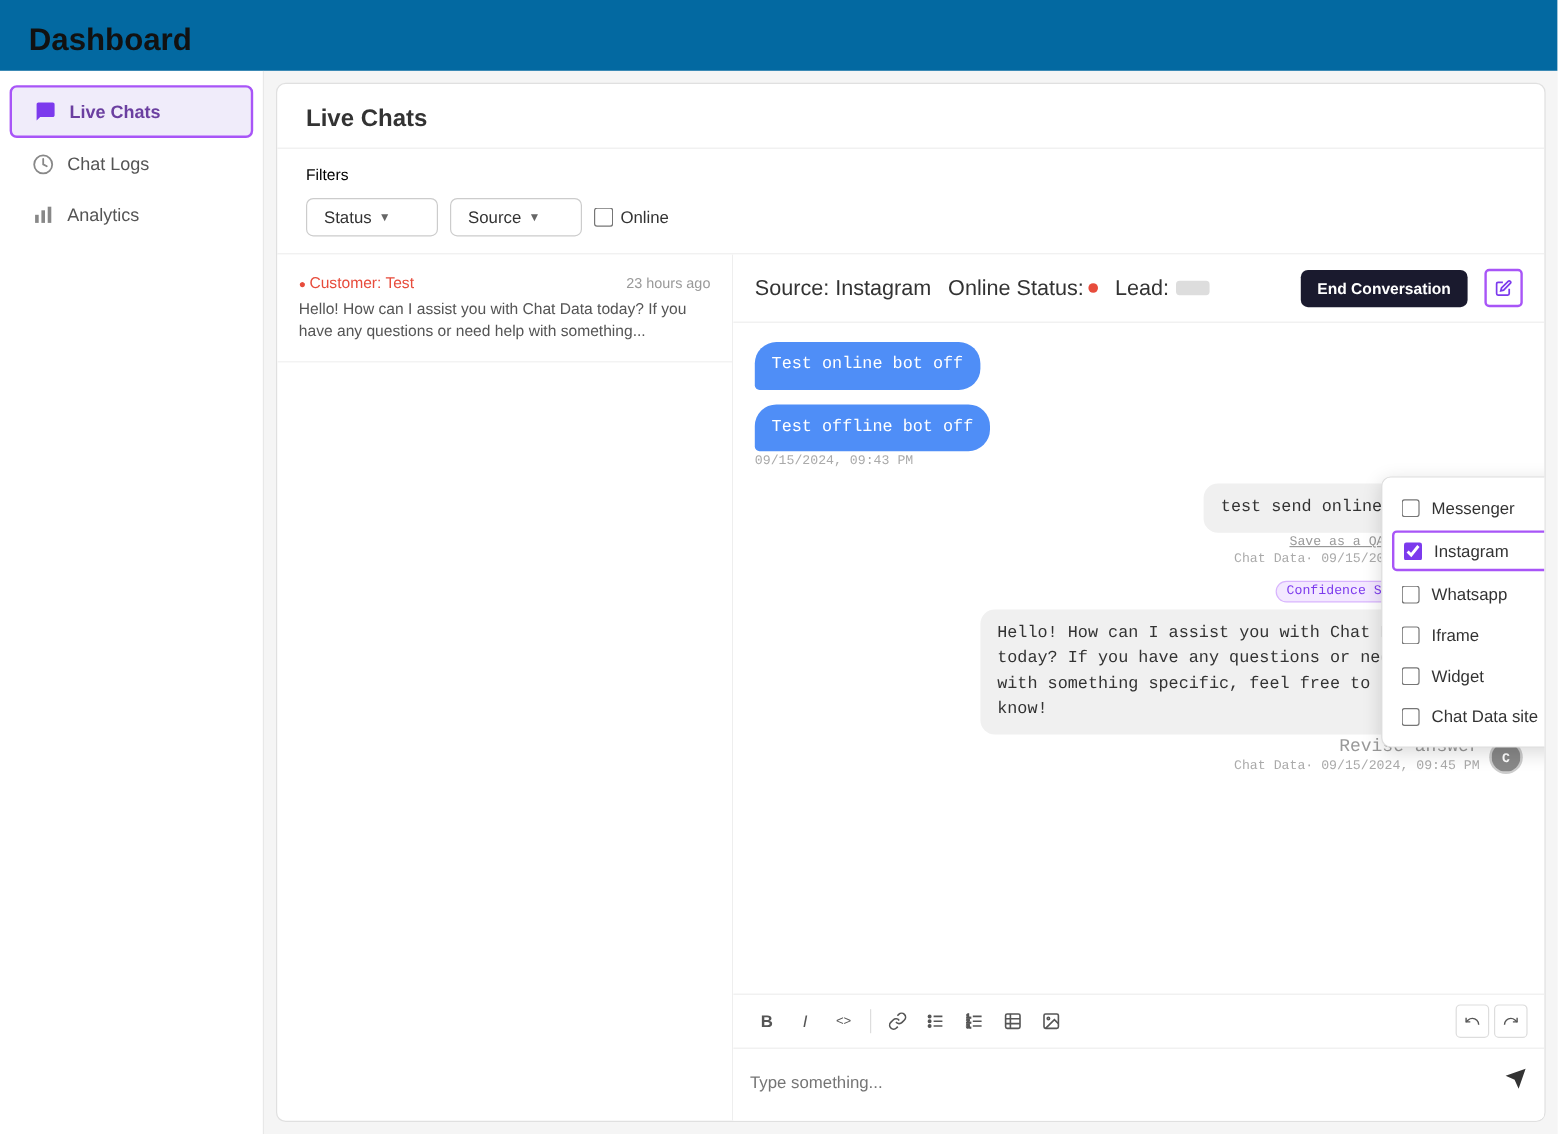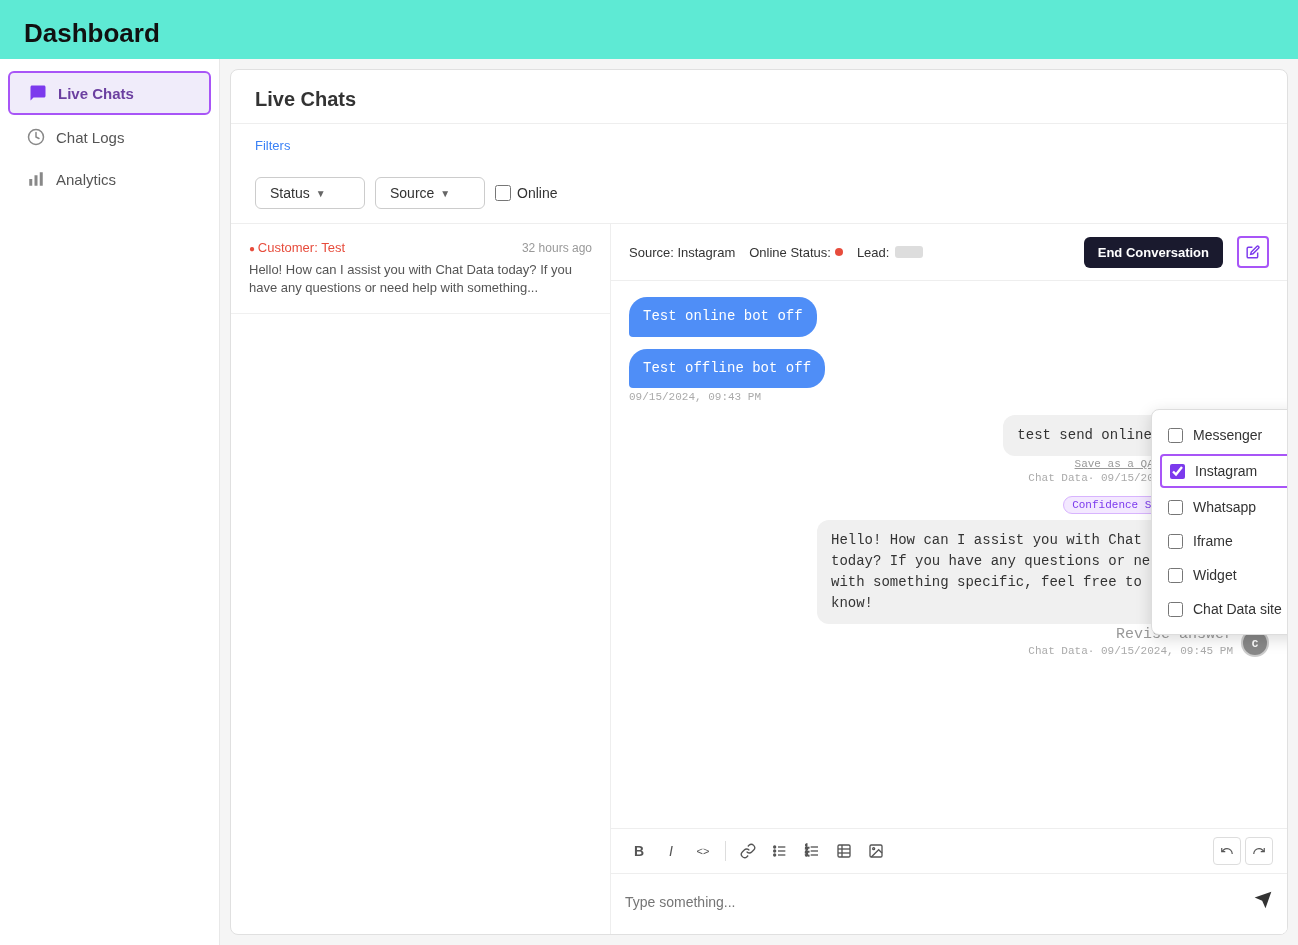--- a/index.html
+++ b/index.html
@@ -1,41 +1,41 @@
 <!DOCTYPE html>
 <html><head>
   <meta charset="utf-8">
   <style>
     * { box-sizing: border-box; margin: 0; padding: 0; }
     body { font-family: -apple-system, BlinkMacSystemFont, 'Segoe UI', sans-serif; background: #f5f5f5; color: #333; }
 
     .app-container { display: flex; flex-direction: column; height: 945px; width: 1298px; overflow: hidden; }
 
-    .top-header { padding: 18px 24px 10px; background: #5eead4; }
+    .top-header { padding: 18px 24px 10px; background: #0369a1; }
     .top-header h1 { font-size: 26px; font-weight: 700; color: #111; }
 
     .main-layout { display: flex; flex: 1; overflow: hidden; }
 
     
     .sidebar { width: 220px; background: #fff; border-right: 1px solid #e8e8e8; padding: 10px 0; flex-shrink: 0; }
     .sidebar-item { display: flex; align-items: center; gap: 10px; padding: 10px 18px; cursor: pointer; font-size: 15px; color: #555; border-radius: 6px; margin: 2px 8px; }
     .sidebar-item.active { background: #f0ecfa; color: #6b3fa0; font-weight: 600; border: 2px solid #a855f7; }
     .sidebar-icon { width: 20px; height: 20px; display: flex; align-items: center; justify-content: center; font-size: 16px; }
 
     
     .content { flex: 1; background: #f5f5f5; overflow: hidden; display: flex; flex-direction: column; }
 
     .content-inner { background: #fff; margin: 10px; border-radius: 8px; border: 1px solid #e0e0e0; flex: 1; display: flex; flex-direction: column; overflow: hidden; }
 
     .content-header { padding: 18px 24px 12px; border-bottom: 1px solid #eee; }
     .content-header h2 { font-size: 20px; font-weight: 700; }
 
     
     .filters-section { padding: 14px 24px; border-bottom: 1px solid #eee; }
-    .filters-label { font-size: 13px; color: #3b82f6; margin-bottom: 24px; }
+    .filters-label { font-size: 13px; color: #000000; margin-bottom: 12px; }
     .filters-row { display: flex; align-items: center; gap: 10px; }
 
     .date-filter { display: flex; align-items: center; border: 1px solid #ccc; border-radius: 6px; padding: 7px 12px; font-size: 14px; background: #fff; min-width: 280px; cursor: pointer; gap: 8px; }
     .date-filter .date-text { flex: 1; color: #333; }
     .date-filter .clear-btn { color: #999; cursor: pointer; font-size: 16px; }
 
     .filter-dropdown { display: flex; align-items: center; border: 1px solid #ccc; border-radius: 6px; padding: 7px 14px; font-size: 14px; background: #fff; cursor: pointer; gap: 6px; min-width: 110px; }
     .filter-dropdown .chevron { font-size: 10px; color: #666; }
 
     .online-filter { display: flex; align-items: center; gap: 6px; font-size: 14px; cursor: pointer; }
@@ -50,21 +50,21 @@
     .chat-item-header { display: flex; justify-content: space-between; align-items: center; margin-bottom: 6px; }
     .chat-customer { font-size: 13px; color: #e74c3c; font-weight: 500; }
     .chat-customer::before { content: '● '; font-size: 10px; }
     .chat-time { font-size: 12px; color: #999; }
     .chat-preview { font-size: 13px; color: #555; line-height: 1.4; }
 
     
     .conversation-panel { flex: 1; display: flex; flex-direction: column; overflow: hidden; background: #fff; }
 
     .conv-header { padding: 12px 18px; border-bottom: 1px solid #eee; display: flex; align-items: center; justify-content: space-between; background: #fff; }
-    .conv-meta { display: flex; align-items: center; gap: 14px; font-size: 13px; }
+    .conv-meta { display: flex; align-items: center; gap: 14px; font-size: 18px; }
     .source-badge { color: #333; font-weight: 500; }
     .online-status { display: flex; align-items: center; gap: 4px; }
     .online-dot { width: 8px; height: 8px; background: #e74c3c; border-radius: 50%; }
     .lead-info { display: flex; align-items: center; gap: 6px; }
     .lead-label { color: #333; }
     .lead-avatar-placeholder { width: 28px; height: 12px; background: #ddd; border-radius: 3px; }
 
     .end-conv-btn { background: #1a1a2e; color: #fff; border: none; padding: 8px 14px; border-radius: 6px; font-size: 13px; font-weight: 600; cursor: pointer; }
 
     .edit-icon-btn { width: 32px; height: 32px; border: 2px solid #a855f7; border-radius: 4px; display: flex; align-items: center; justify-content: center; cursor: pointer; background: #fff; margin-left: 8px; color: #7c3aed; }
@@ -173,21 +173,21 @@
             </div>
           </div>
         </div>
 
         <div class="chat-layout">
 
           <div class="chat-list">
             <div class="chat-item">
               <div class="chat-item-header">
                 <span class="chat-customer">Customer: Test</span>
-                <span class="chat-time">32 hours ago</span>
+                <span class="chat-time">23 hours ago</span>
               </div>
               <div class="chat-preview">Hello! How can I assist you with Chat Data today? If you have any questions or need help with something...</div>
             </div>
           </div>
 
           <div class="conversation-panel">
 
             <div class="conv-header">
               <div class="conv-meta">
                 <span class="source-badge">Source: Instagram</span>

